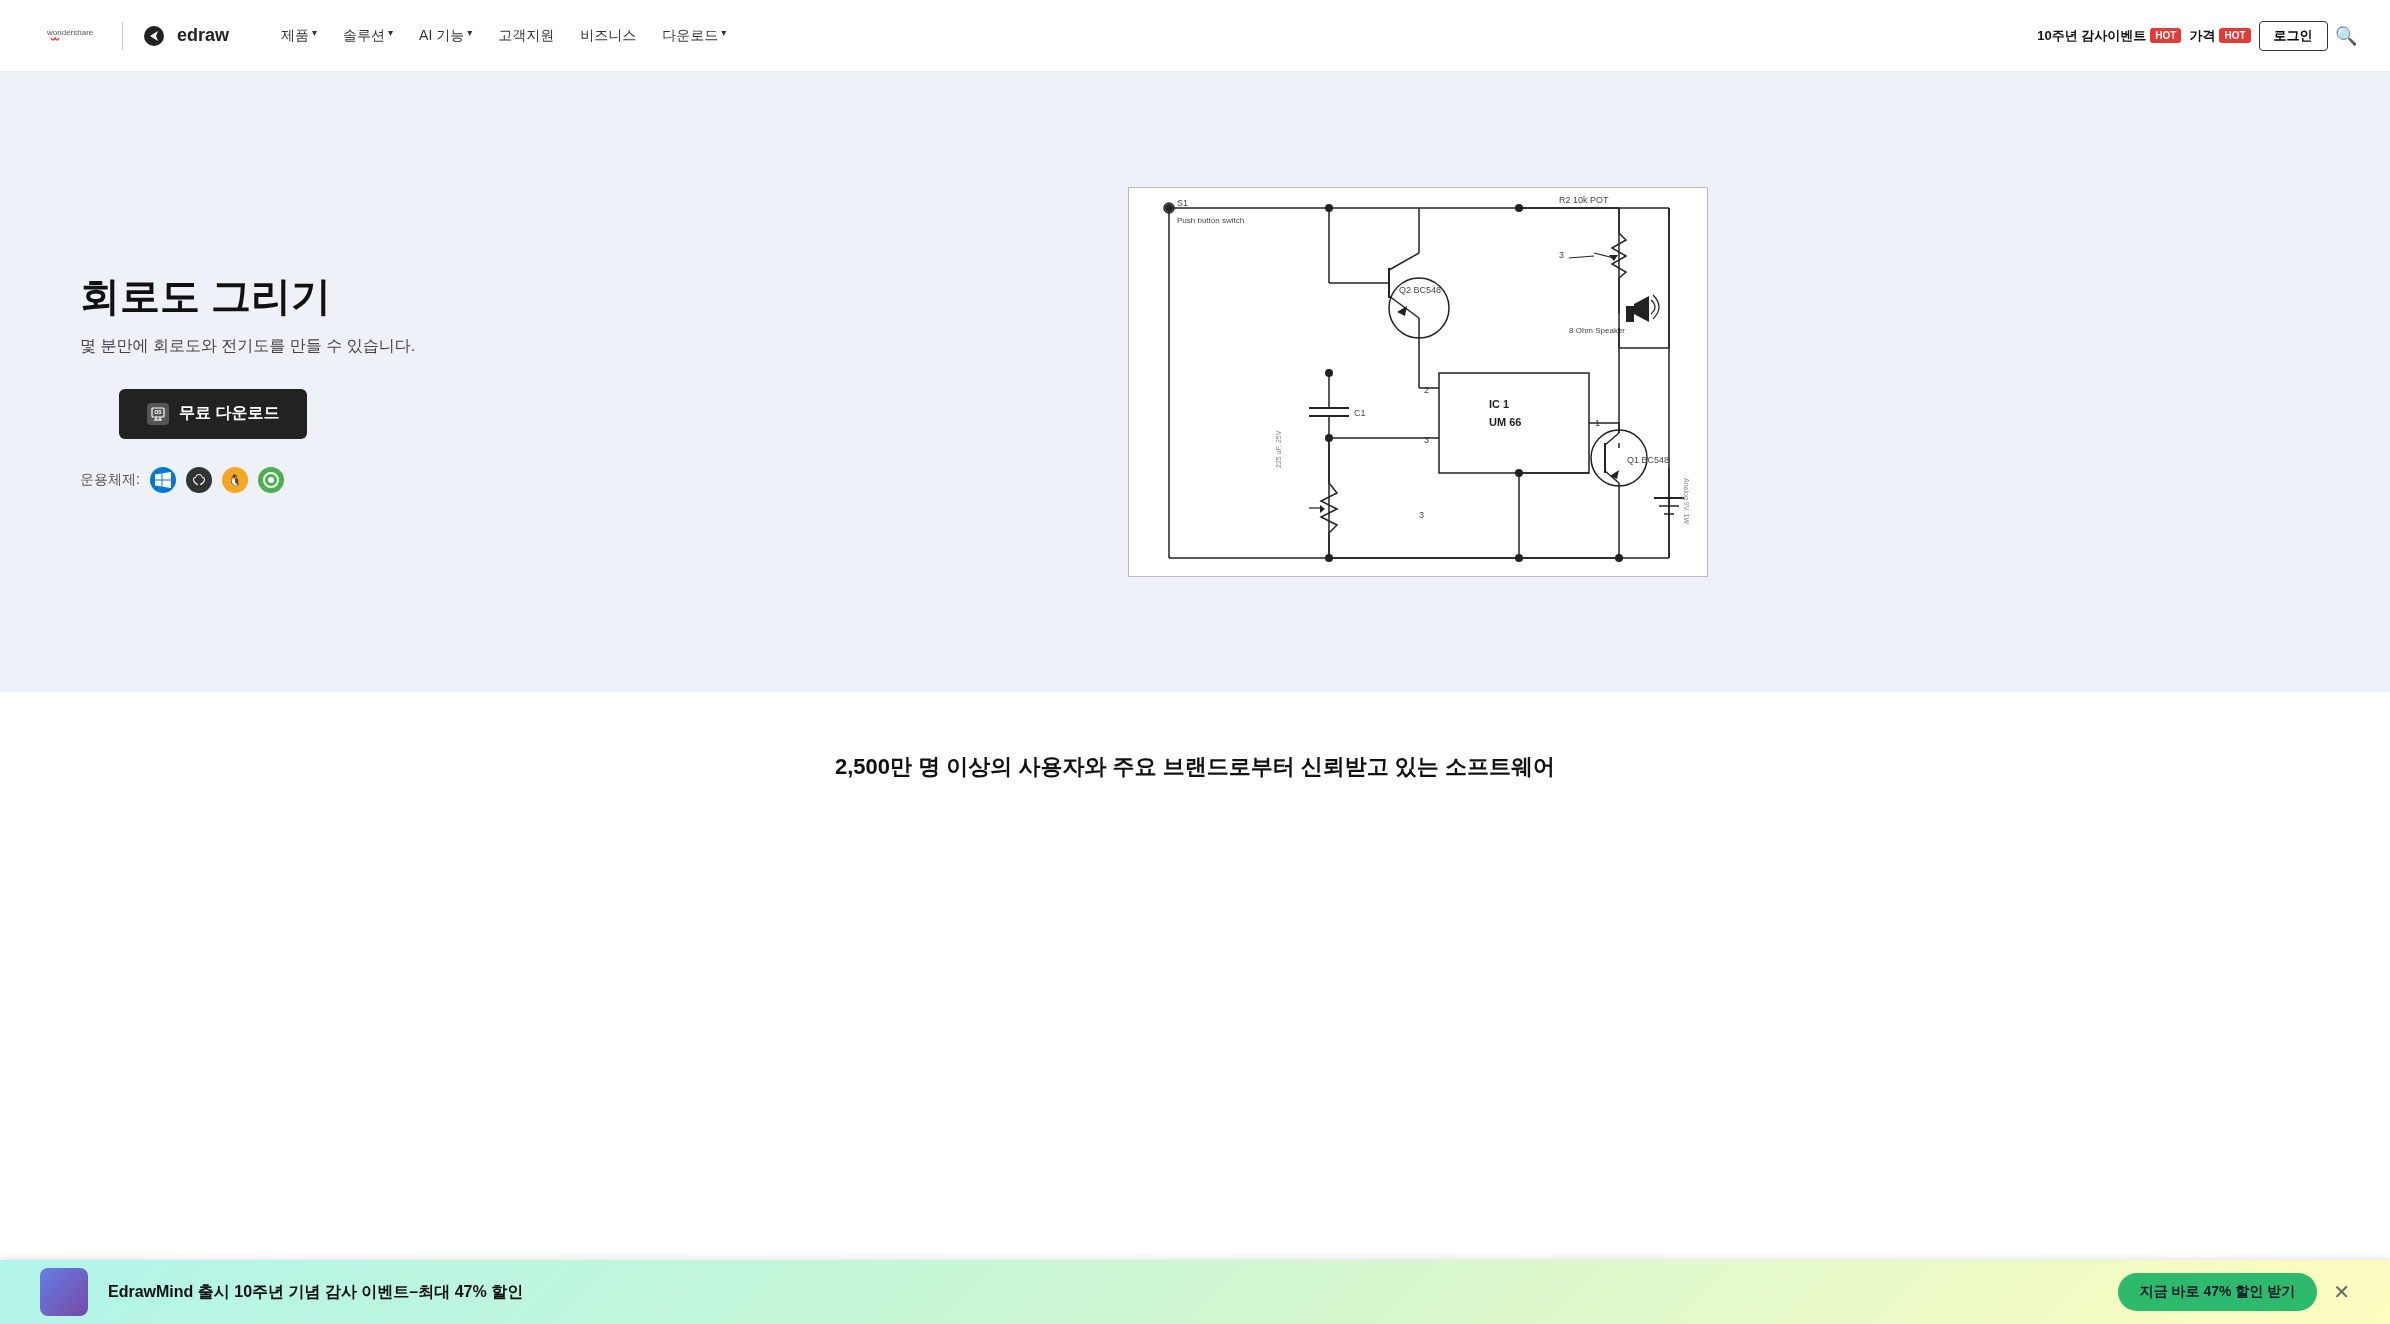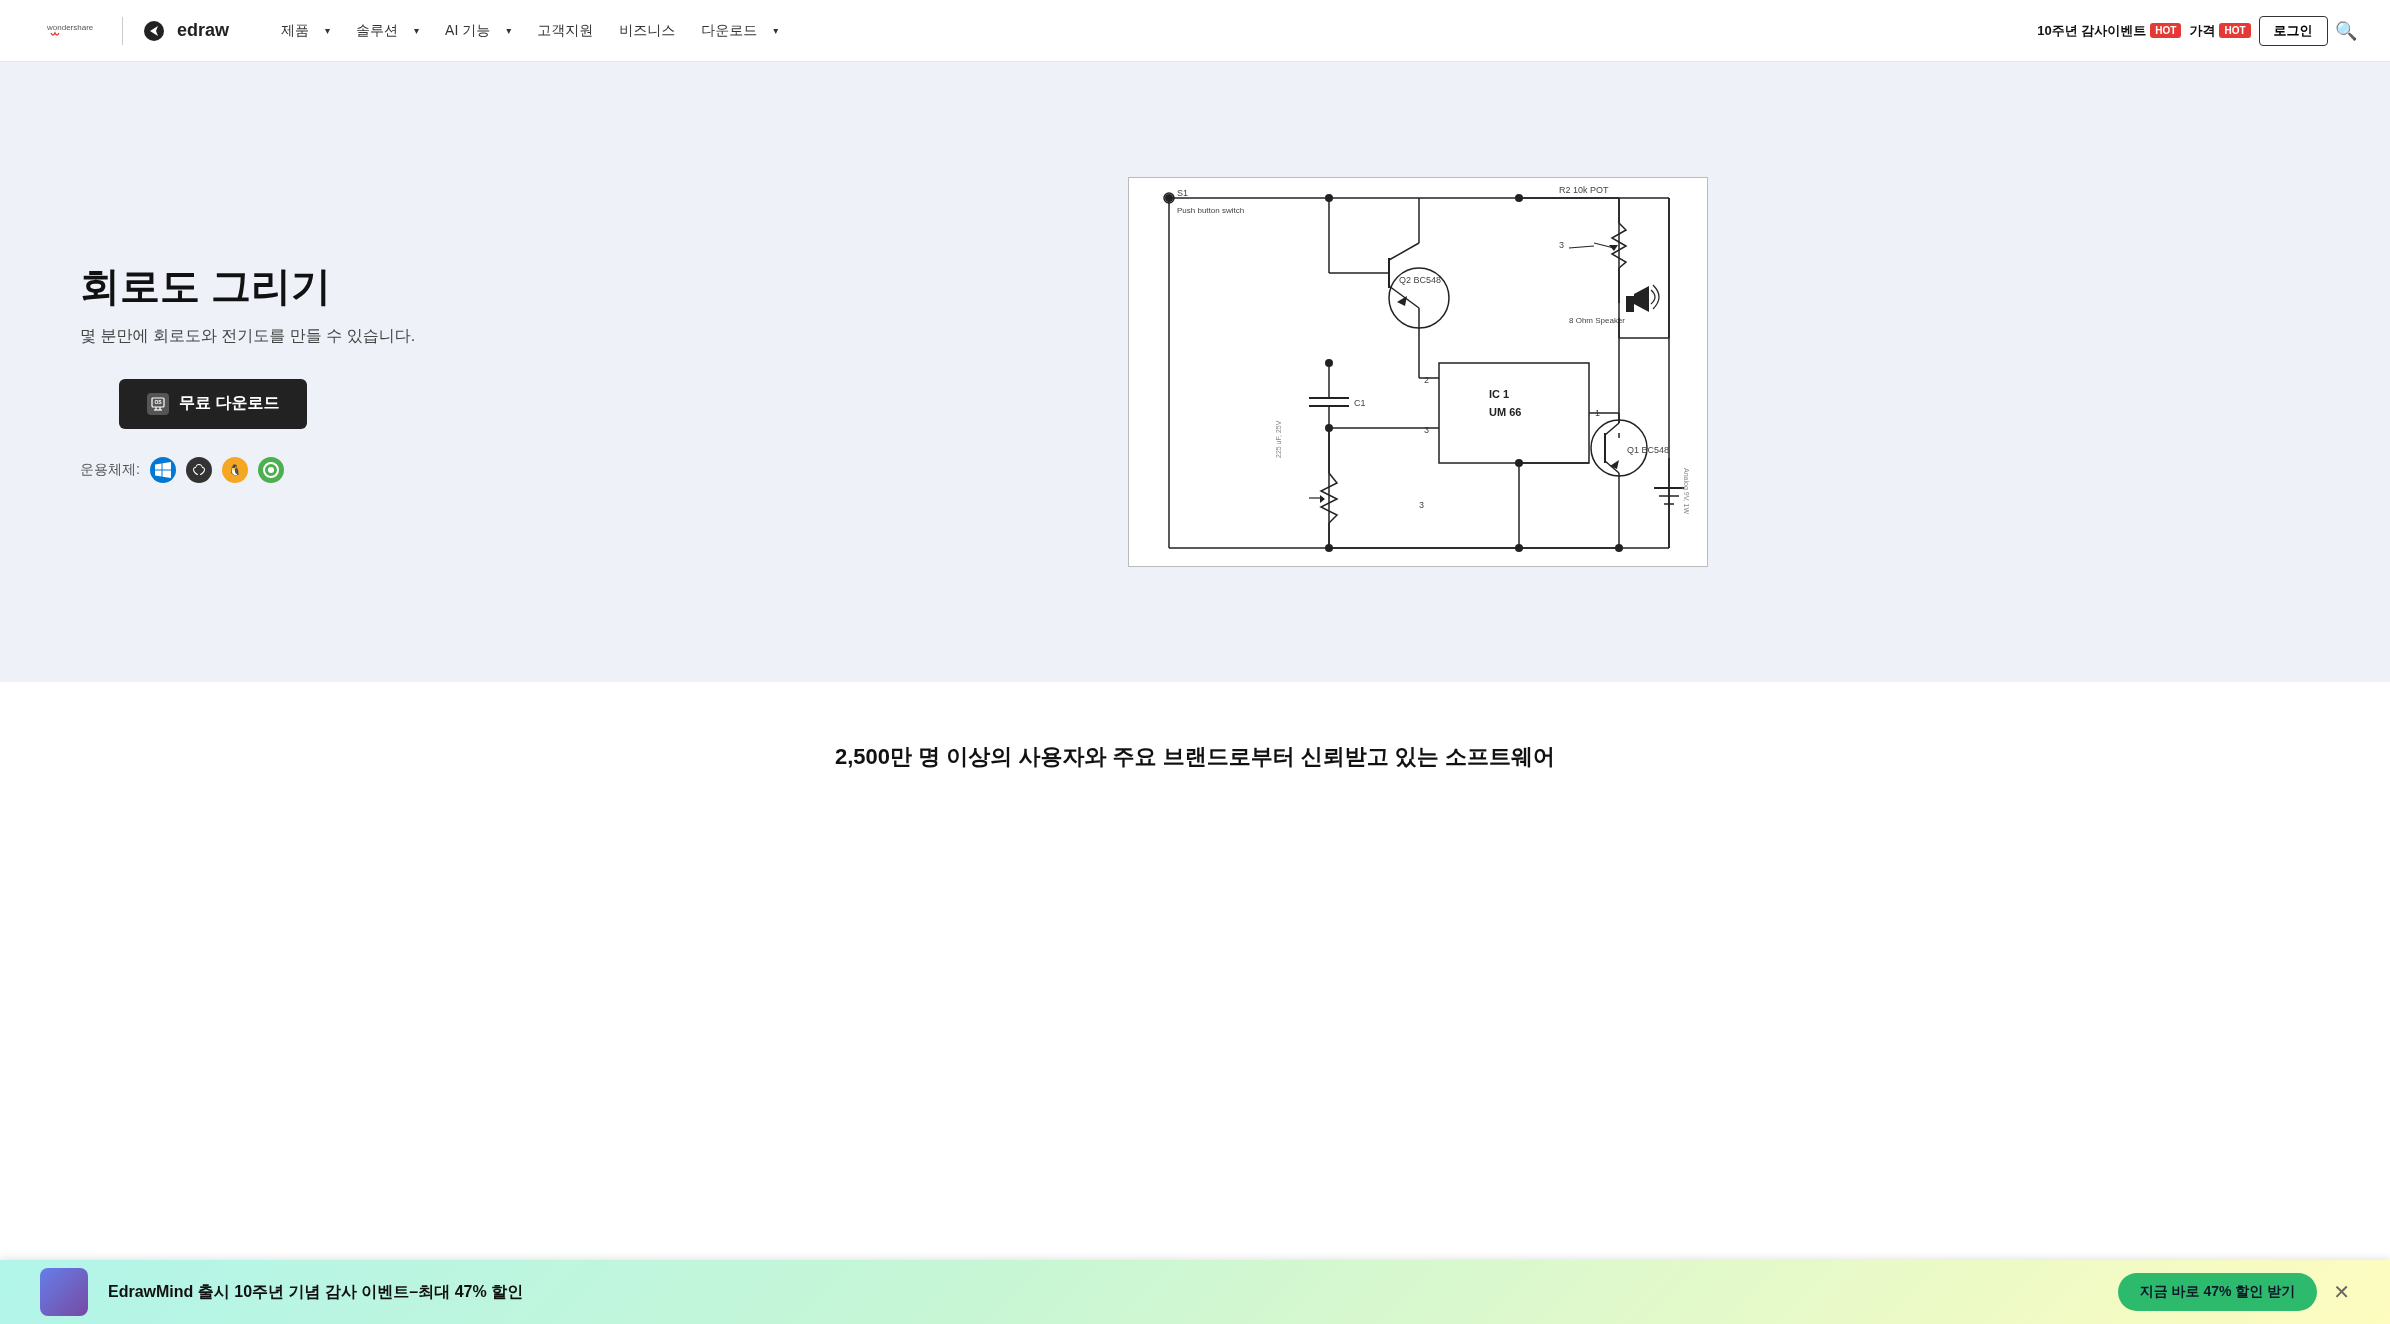--- a/index.html
+++ b/index.html
@@ -1,27 +1,27 @@
 <!DOCTYPE html>
 <html><head>
   <meta charset="utf-8">
   <style>
     * { box-sizing: border-box; margin: 0; padding: 0; }
     body { font-family: 'Malgun Gothic', 'Apple SD Gothic Neo', sans-serif; background: #fff; }
 
     
     nav {
-      display: flex; align-items: center; height: 62px;
+      display: flex; align-items: center; height: 72px;
       padding: 0 32px; border-bottom: 1px solid #e8e8e8;
       background: #fff; position: sticky; top: 0; z-index: 100;
     }
     .nav-logo { display: flex; align-items: center; gap: 10px; margin-right: 40px; }
     .nav-divider { width: 1px; height: 28px; background: #ccc; margin: 0 10px; }
     .nav-items { display: flex; align-items: center; gap: 2px; flex: 1; }
-    .nav-item { padding: 6px 12px; font-size: 14px; color: #333; cursor: pointer; display: flex; align-items: center; gap: 16px; white-space: nowrap; }
+    .nav-item { padding: 6px 12px; font-size: 14px; color: #333; cursor: pointer; display: flex; align-items: flex-start; gap: 3px; white-space: nowrap; }
     .nav-chevron { font-size: 10px; }
     .nav-right { display: flex; align-items: center; gap: 8px; margin-left: auto; }
     .nav-anniversary { font-size: 13px; font-weight: 700; color: #111; display: flex; align-items: center; gap: 4px; }
     .badge-hot { background: #e53935; color: #fff; font-size: 10px; font-weight: 700; padding: 2px 5px; border-radius: 3px; }
     .nav-price { font-size: 13px; font-weight: 700; color: #111; display: flex; align-items: center; gap: 4px; }
     .nav-login { border: 1.5px solid #333; border-radius: 4px; padding: 5px 14px; font-size: 13px; cursor: pointer; background: #fff; font-weight: 600; }
     .nav-search { font-size: 18px; cursor: pointer; color: #444; background: none; border: none; }
 
     
     .hero {

